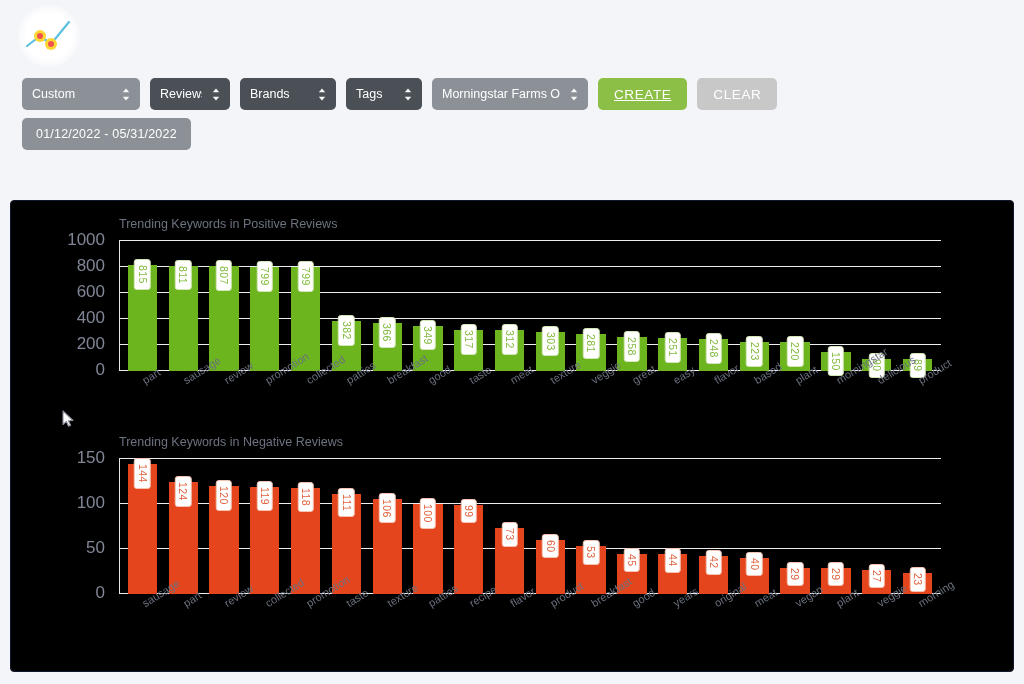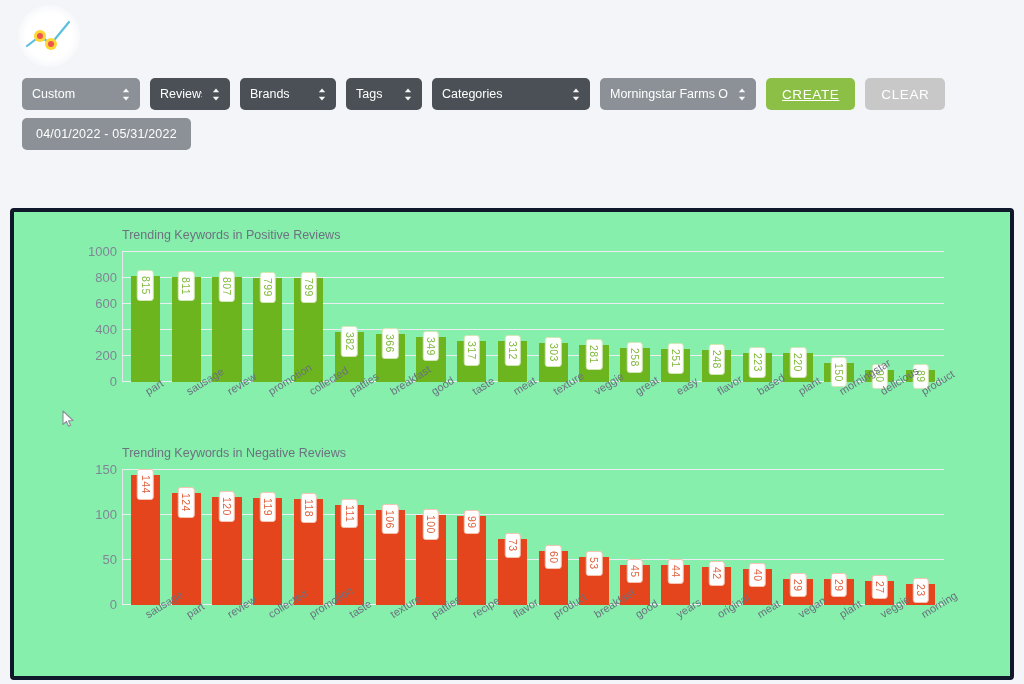--- a/index.html
+++ b/index.html
@@ -122,25 +122,25 @@
     background: #8b9196;
     color: #ffffff;
     font-size: 12.5px;
     letter-spacing: .2px;
   }
 
   
   .card {
     position: absolute;
     left: 10px;
-    top: 208px;
+    top: 200px;
     width: 1004px;
     height: 472px;
-    background: #86efac;
-    border: 4px solid #0f172a;
+    background: #000000;
+    border: 1px solid #0f172a;
     border-radius: 4px;
     box-sizing: border-box;
   }
 
   .chart-block { position: relative; }
   .chart-title {
     position: absolute;
     font-size: 12.5px;
     color: #6c727f;
     white-space: nowrap;
@@ -161,22 +161,22 @@
   .axis-y-line {
     position: absolute;
     top: 0; bottom: 0; left: 0;
     width: 1px;
     background: #e3e5ea;
   }
   .ytick {
     position: absolute;
     right: 100%;
     transform: translateY(-50%);
-    margin-right: 5px;
-    font-size: 13px;
+    margin-right: 14px;
+    font-size: 17px;
     color: #808696;
     white-space: nowrap;
   }
 
   .bars {
     position: absolute;
     inset: 0;
     display: flex;
     align-items: flex-end;
     justify-content: space-between;
@@ -297,47 +297,38 @@
   <div class="ctrl select" style="width:76px">
     <span class="sel-label">Tags</span>
     <span class="caret">
       <svg width="8" height="13" viewBox="0 0 8 13">
           <path d="M4 0.5 L7.2 4.3 L0.8 4.3 Z" fill="#ffffff"></path>
           <path d="M4 12.5 L0.8 8.7 L7.2 8.7 Z" fill="#ffffff"></path>
         </svg>
     </span>
   </div>
 
-  <div class="ctrl select" style="width:158px">
-    <span class="sel-label">Categories</span>
-    <span class="caret">
-      <svg width="8" height="13" viewBox="0 0 8 13">
-          <path d="M4 0.5 L7.2 4.3 L0.8 4.3 Z" fill="#ffffff"></path>
-          <path d="M4 12.5 L0.8 8.7 L7.2 8.7 Z" fill="#ffffff"></path>
-        </svg>
-    </span>
-  </div>
 
   <div class="ctrl select light" style="width:156px">
     <span class="sel-label">Morningstar Farms Orig</span>
     <span class="caret">
       <svg width="8" height="13" viewBox="0 0 8 13">
           <path d="M4 0.5 L7.2 4.3 L0.8 4.3 Z" fill="#ffffff"></path>
           <path d="M4 12.5 L0.8 8.7 L7.2 8.7 Z" fill="#ffffff"></path>
         </svg>
     </span>
   </div>
 
 
   <button class="btn btn-create">CREATE</button>
   <button class="btn btn-clear">CLEAR</button>
 </div>
 
 <div class="daterow">
-  <div class="date-chip">04/01/2022 - 05/31/2022</div>
+  <div class="date-chip">01/12/2022 - 05/31/2022</div>
 </div>
 
 <div class="card">
 
   <div class="chart-block">
     <div class="chart-title" style="left:108px; top:16px;">Trending Keywords in Positive Reviews</div>
     <div class="plot" id="plot-pos" style="left:108px; top:40px; width:822px; height:130px;">
       <div class="axis-y-line"></div>
       <div class="gridlines" id="grid-pos">
           <div class="gridline" style="bottom: 0%;">

